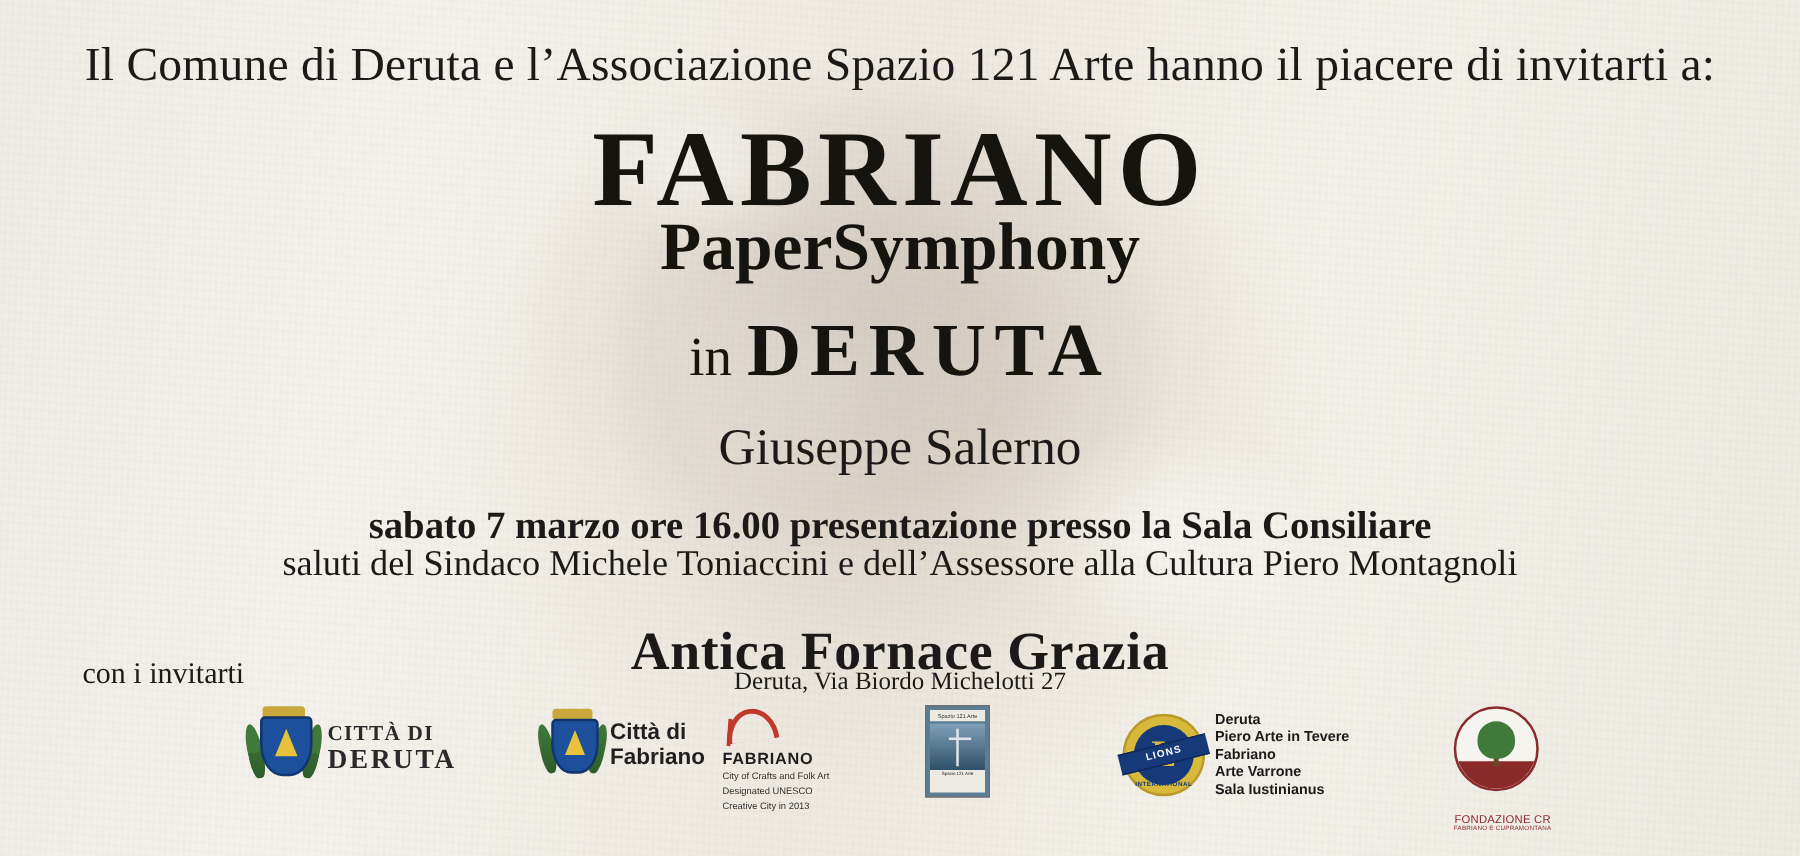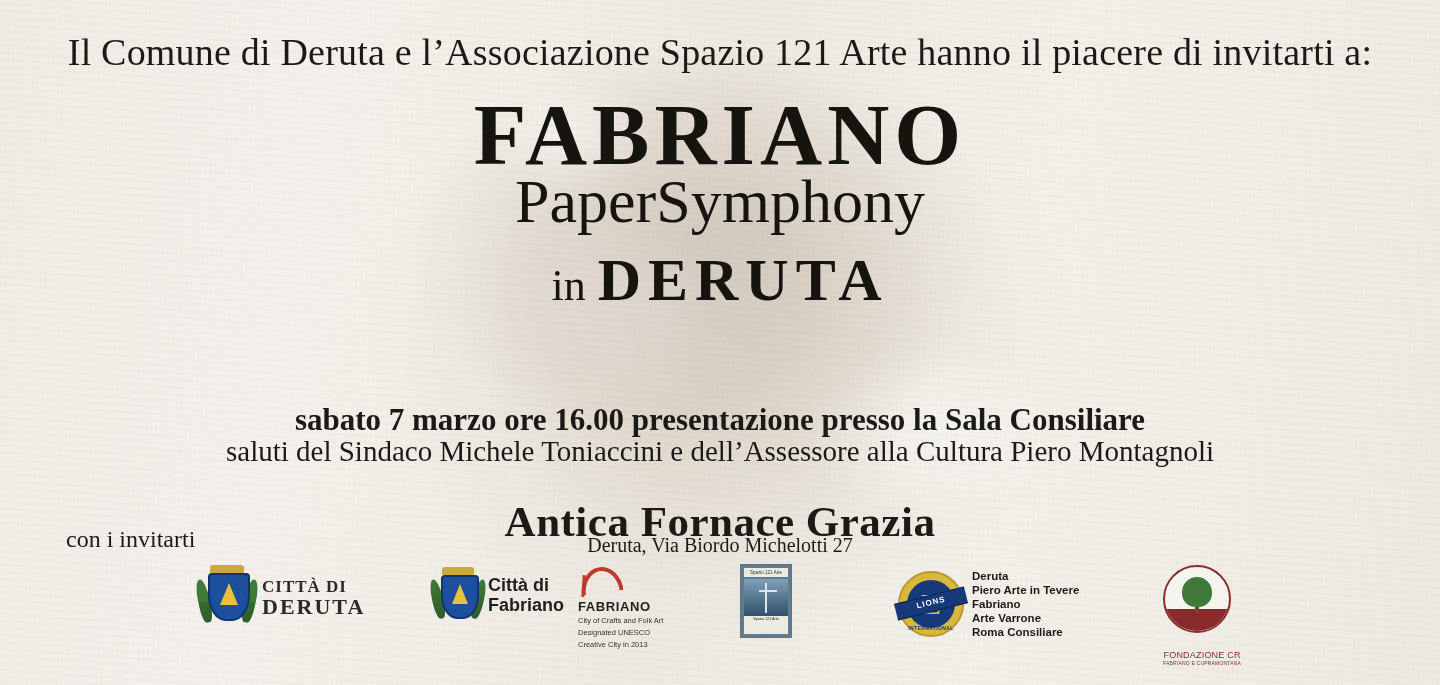--- a/index.html
+++ b/index.html
@@ -74,22 +74,22 @@
     font-weight: bold;
     letter-spacing: 5px;
     line-height: 1;
     color: #16140f;
   }
 
   .title-symphony {
     position: absolute;
     top: 170px;
     left: 0; right: 0;
-    font-size: 62px;
-    font-weight: normal;
+    font-size: 54px;
+    font-weight: bold;
     letter-spacing: 0px;
     line-height: 1;
     color: #16140f;
   }
 
   .title-in-deruta {
     position: absolute;
     top: 250px;
     left: 0; right: 0;
     line-height: 1;
@@ -481,20 +481,21 @@
     <div class="invite-line">Il Comune di Deruta e l’Associazione Spazio 121 Arte hanno il piacere di invitarti a:</div>
 
     <div class="title-fabriano">FABRIANO</div>
 
     <div class="title-symphony">PaperSymphony</div>
 
     <div class="title-in-deruta">
       <span class="in">in</span><span class="deruta">DERUTA</span>
     </div>
 
+    <div class="curator-name">Giuseppe Salerno</div>
 
     <div class="event-line">sabato 7 marzo ore 16.00 presentazione presso la Sala Consiliare</div>
     <div class="greetings-line">saluti del Sindaco Michele Toniaccini e dell’Assessore alla Cultura Piero Montagnoli</div>
 
     <div class="venue">Antica Fornace Grazia</div>
     <div class="venue-address">Deruta,  Via Biordo Michelotti 27</div>
 
     <div class="patrons-label">con i invitarti</div>
 
     <div class="logo-row">
@@ -554,21 +555,21 @@
             </div>
           <div class="band"></div>
           <div class="bandtxt">LIONS</div>
           <div class="subtxt">INTERNATIONAL</div>
         </div>
         <div class="lions-list">
           <div>Deruta</div>
           <div>Piero Arte in Tevere</div>
           <div>Fabriano</div>
           <div>Arte Varrone</div>
-          <div>Roma Consiliare</div>
+          <div>Sala Iustinianus</div>
         </div>
       </div>
 
       <div class="logo logo-fondazione">
         <div class="inner">
           <div class="fond-mark">
             <div class="ground"></div>
             <div class="trunk"></div>
             <div class="tree"></div>
           </div>

